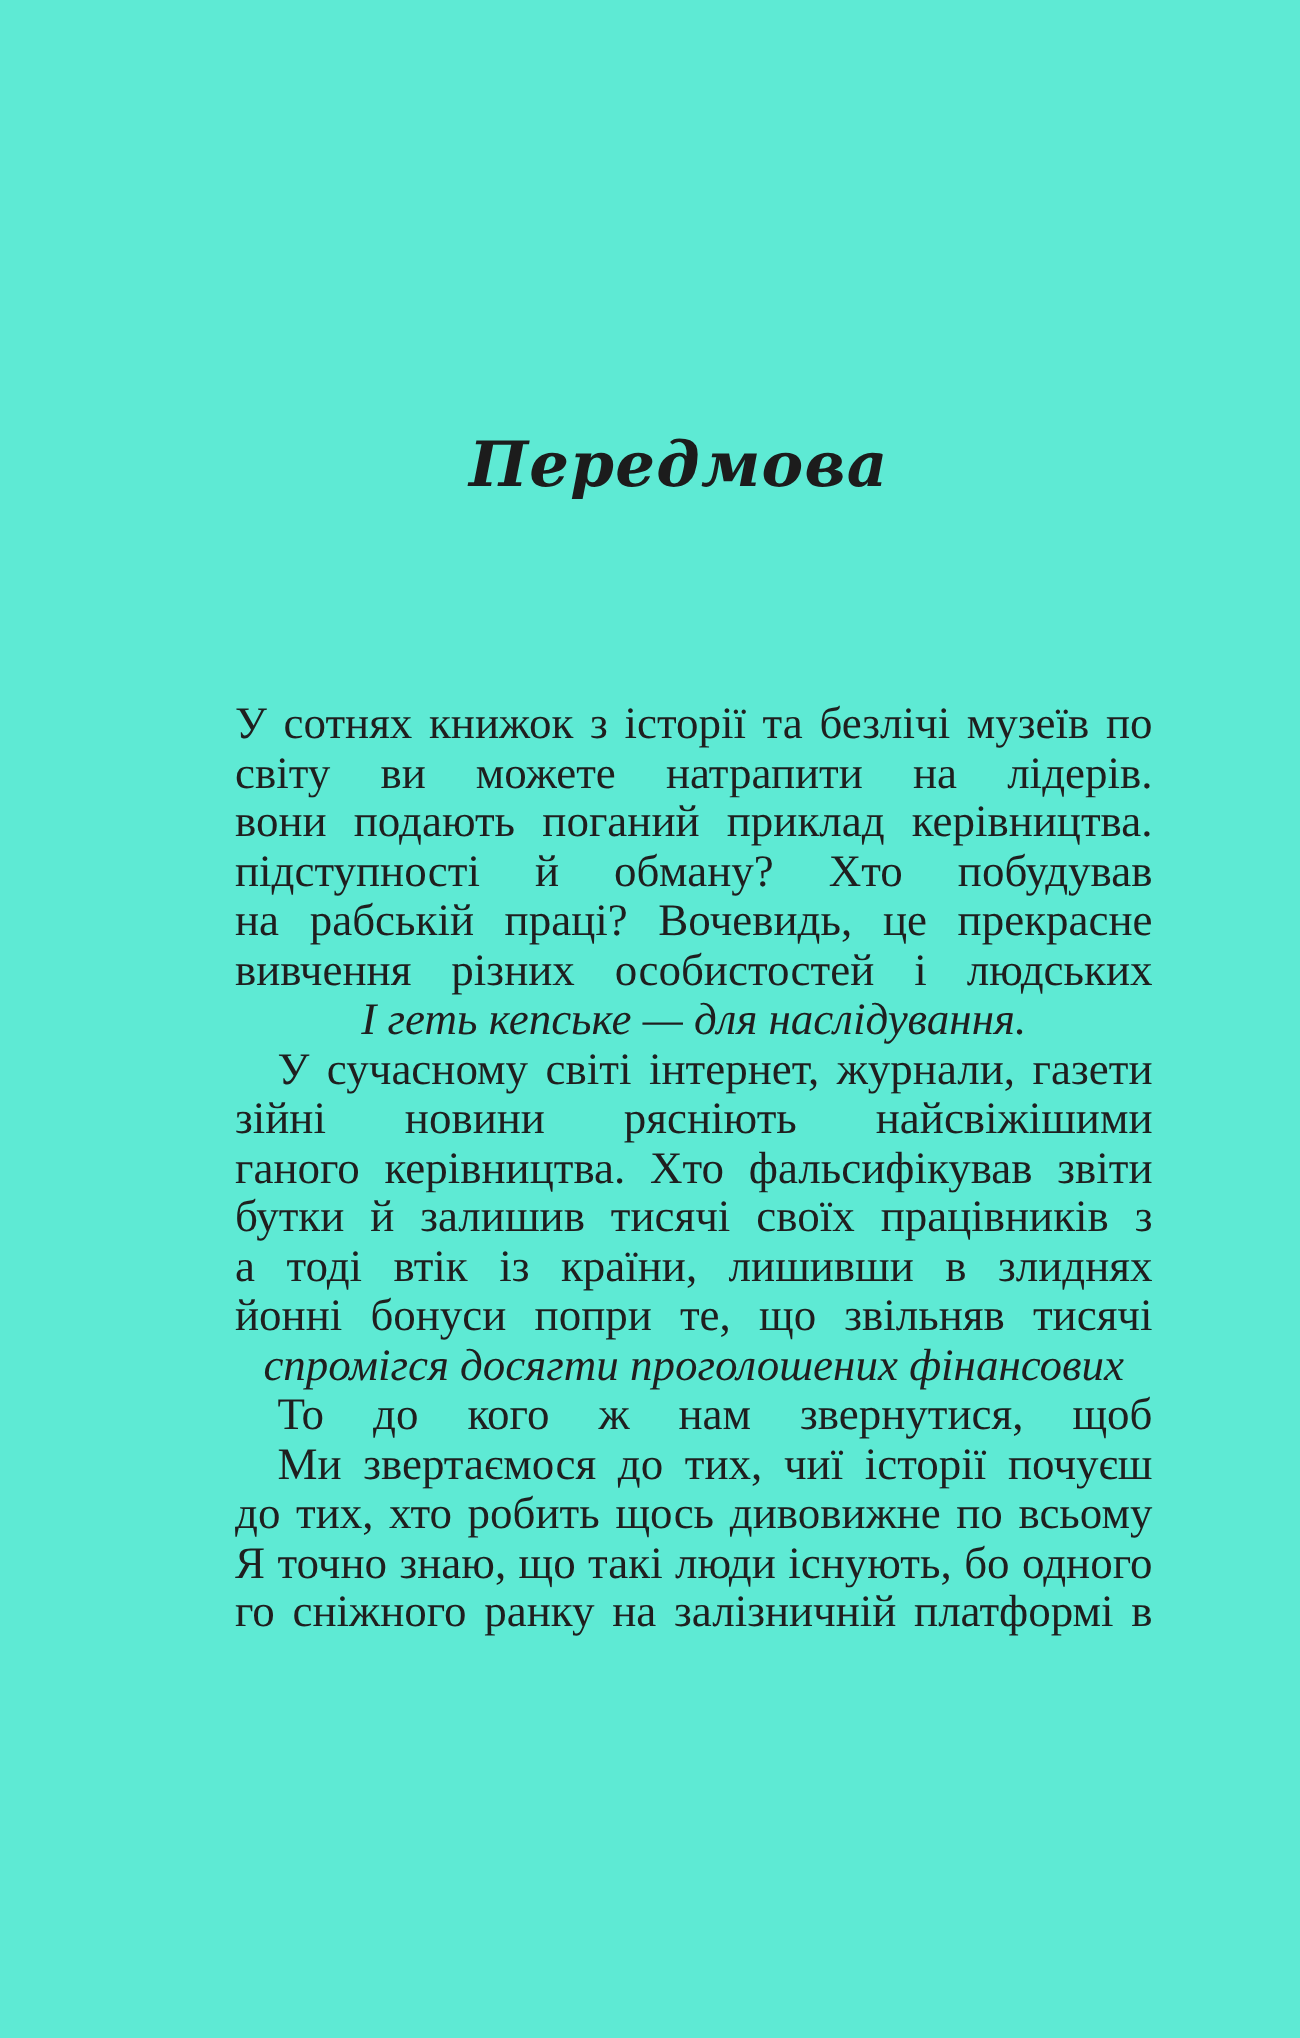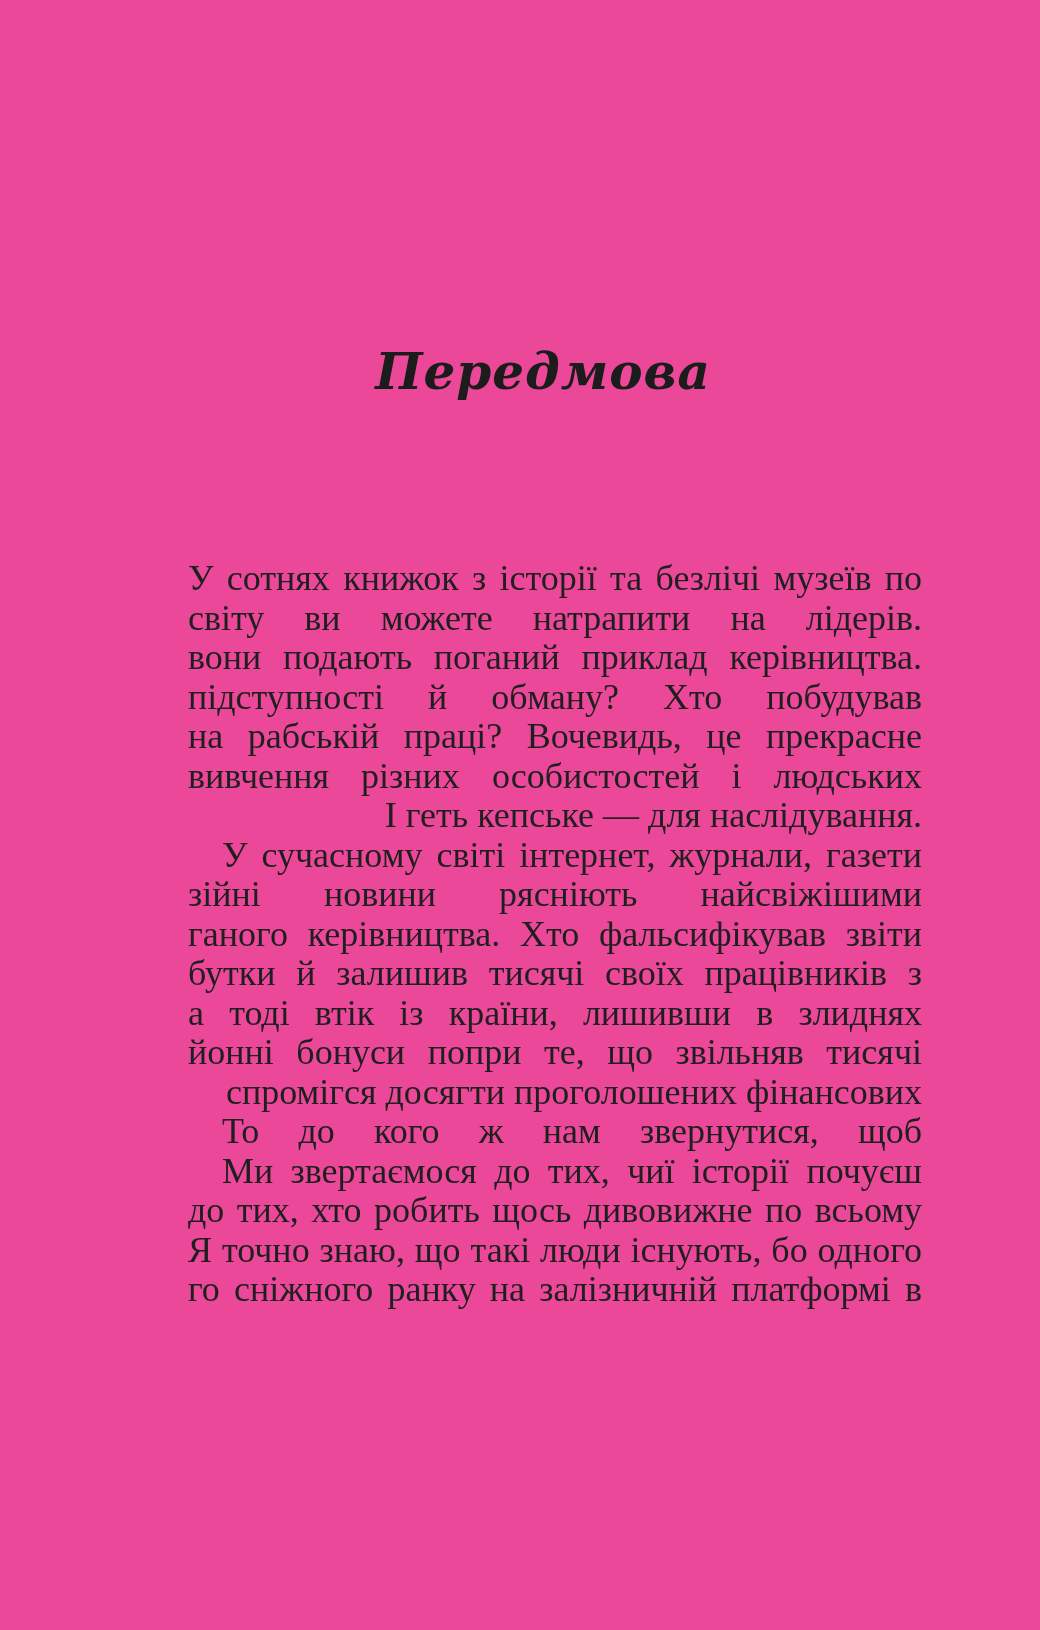--- a/index.html
+++ b/index.html
@@ -4,21 +4,21 @@
 <style>
   html, body {
     margin: 0;
     padding: 0;
     background: #ffffff;
   }
   .page {
     position: relative;
     width: 1040px;
     height: 1630px;
-    background: #ec4899;
+    background: #5eead4;
     overflow: hidden;
     font-family: "Liberation Serif", serif;
     color: #1f1f1f;
   }
   .chapter-title {
     position: absolute;
     left: 176px;
     top: 329px;
     width: 734px;
     height: 86px;
@@ -46,21 +46,22 @@
     text-align: justify;
   }
   .line::after {
     content: "";
     display: inline-block;
     width: 100%;
     height: 0;
     vertical-align: top;
   }
   .line.pend {            
-    text-align: right;
+    text-align: center;
+    font-style: italic;
   }
   .line.pend::after {
     content: none;
   }
   .line.ind {             
     text-indent: 34px;
   }
 </style>
 </head>
 <body>

